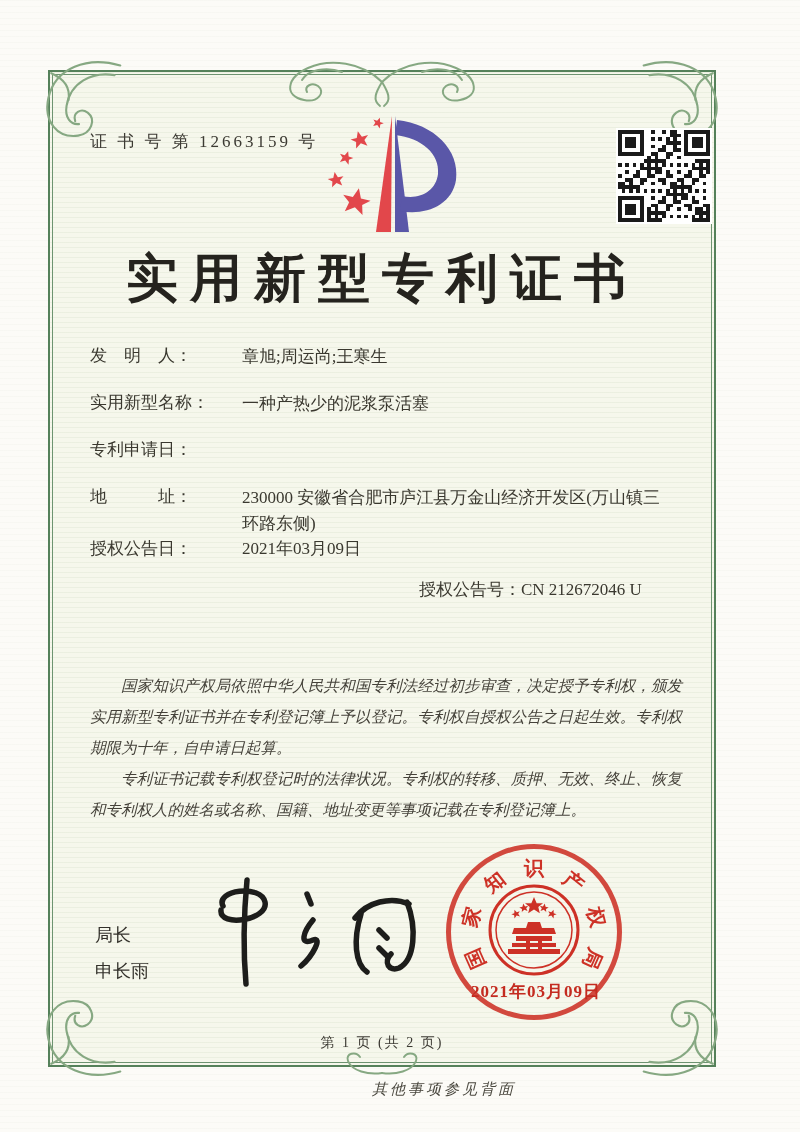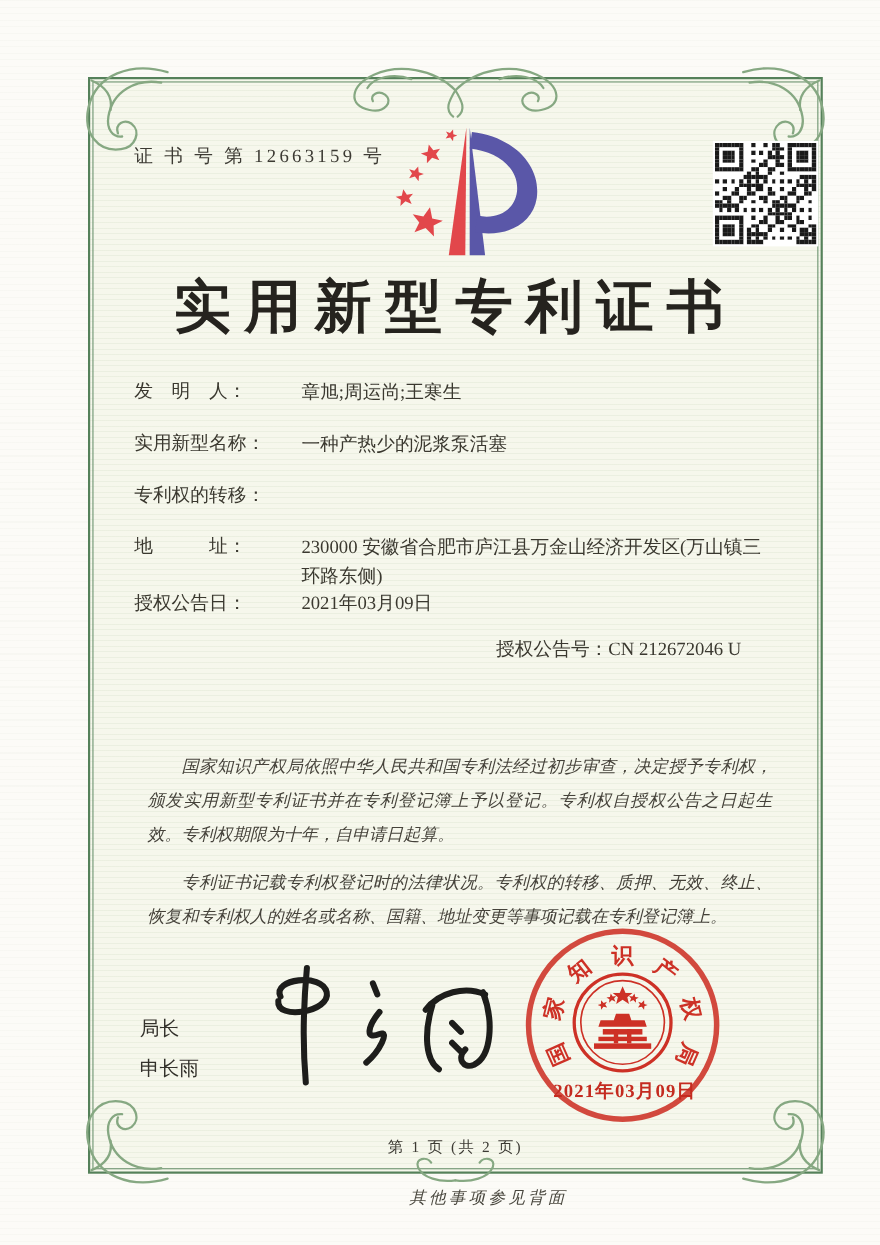--- a/index.html
+++ b/index.html
@@ -5,21 +5,21 @@
   html,body{margin:0;padding:0;}
   body{
     width:800px;height:1132px;position:relative;overflow:hidden;
     background:
       repeating-linear-gradient(180deg, rgba(160,175,150,.05) 0 1px, transparent 1px 6px),
       #fcfbf7;
     font-family:"Liberation Serif","DejaVu Serif",serif;
     color:#35332e;
   }
   .frame{
-    position:absolute;left:80px;top:70px;width:668px;height:997px;
+    position:absolute;left:48px;top:70px;width:668px;height:997px;
     border:2px solid #55815a;
     background:
       repeating-linear-gradient(180deg, rgba(140,170,125,.10) 0 1px, transparent 1px 5px),
       #f6f7ec;
     box-sizing:border-box;
   }
   .frame .inner-line{
     position:absolute;inset:2px;border:1px solid #6d9370;pointer-events:none;
   }
   
@@ -43,21 +43,21 @@
   
   .fields{position:absolute;left:40px;top:272px;width:596px;font-size:17px;color:#3a382f;}
   .frow{display:flex;align-items:flex-start;min-height:47px;box-sizing:border-box;}
   .frow .lab{flex:0 0 152px;white-space:nowrap;}
   .frow .val{flex:1;line-height:26px;}
   .frow.grant{min-height:0;}
   .grant-no{margin-left:58px;white-space:nowrap;margin-top:41px;}
   
   .paras{position:absolute;left:40px;top:598px;width:592px;
          font-size:15.5px;line-height:31px;color:#45423a;text-align:justify;font-style:italic;}
-  .paras p{margin:12px;text-indent:2em;}
+  .paras p{margin:0;text-indent:2em;}
   
   .signer{position:absolute;left:45px;top:845px;font-size:18px;color:#33312b;line-height:36px;}
   .signature{position:absolute;left:145px;top:800px;width:250px;height:125px;}
   .seal{position:absolute;left:396px;top:772px;width:176px;height:176px;border-radius:50%;
         border:5px solid rgba(205,49,38,.88);box-sizing:border-box;}
   .seal .ring-char{position:absolute;left:50%;top:50%;font-size:20px;font-weight:bold;
         color:#cd3126;width:22px;margin-left:-11px;margin-top:-13px;text-align:center;}
   .seal .ring-char:nth-child(1){transform:rotate(-114deg) translateY(-64px);}
   .seal .ring-char:nth-child(2){transform:rotate(-76deg)  translateY(-64px);}
   .seal .ring-char:nth-child(3){transform:rotate(-38deg)  translateY(-64px);}
@@ -775,21 +775,21 @@
   <div class="fields">
     <div class="frow">
       <span class="lab">发　明　人：</span>
       <span class="val">章旭;周运尚;王寒生</span>
     </div>
     <div class="frow">
       <span class="lab">实用新型名称：</span>
       <span class="val">一种产热少的泥浆泵活塞</span>
     </div>
     <div class="frow">
-      <span class="lab">专利权的转移：</span>
+      <span class="lab">专利申请日：</span>
     </div>
     <div class="frow">
       <span class="lab">地　　　址：</span>
       <span class="val" style="max-width:430px;">230000 安徽省合肥市庐江县万金山经济开发区(万山镇三环路东侧)</span>
     </div>
     <div class="frow grant">
       <span class="lab">授权公告日：</span>
       <span>2021年03月09日</span>
       <span class="grant-no">
         <span>授权公告号：</span><span>CN 212672046 U</span>

